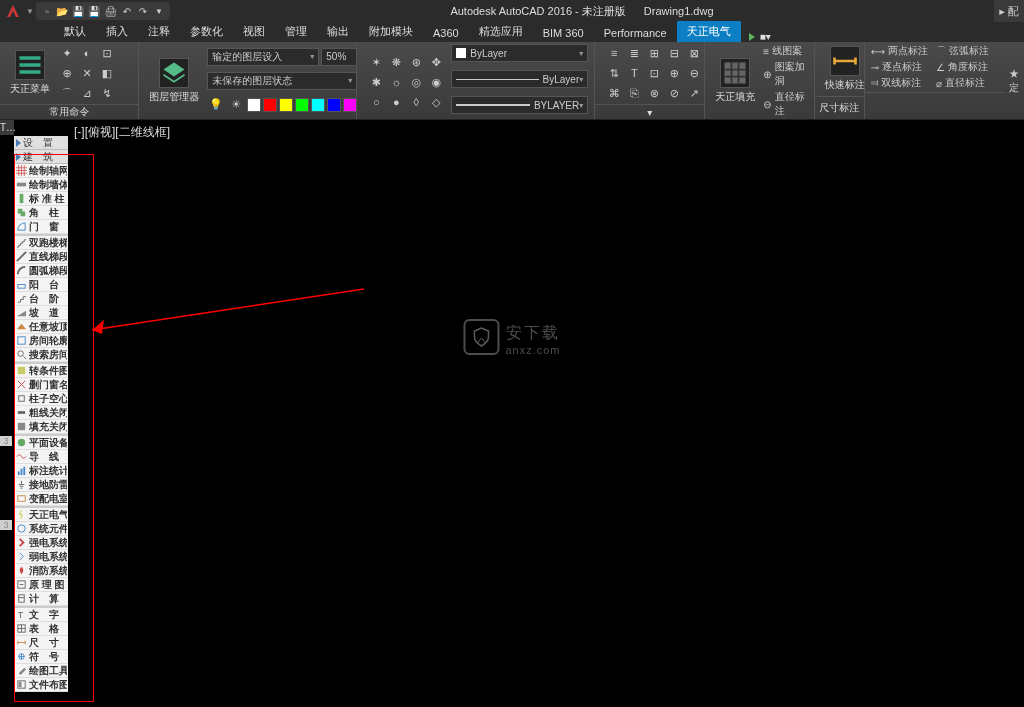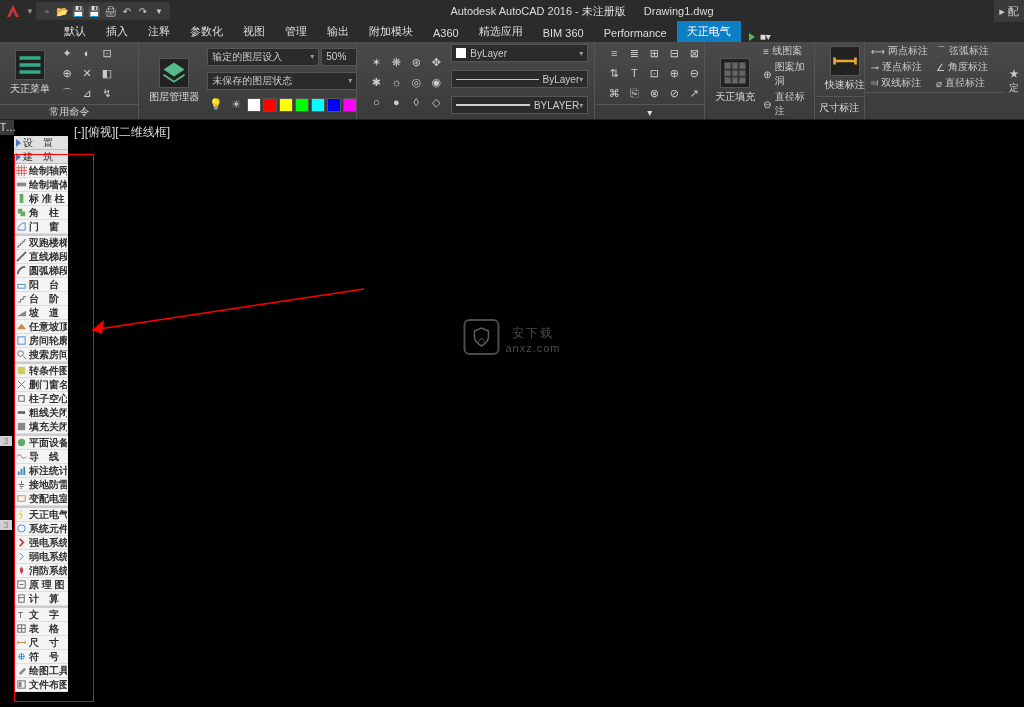--- a/index.html
+++ b/index.html
@@ -66,21 +66,21 @@
 .drawing { position: absolute; left: 68px; top: 120px; right: 0; bottom: 0; background: #000; }
 .view-label { color: #ddd; font-size: 12px; padding: 4px 6px; }
 
 
 .red-box { position: absolute; border: 1px solid #f00; pointer-events: none; }
 .red-arrow-line { position: absolute; pointer-events: none; }
 
 
 .watermark { position: absolute; left: 50%; top: 48%; transform: translate(-50%, -50%); color: #444; text-align: center; opacity: 0.9; }
 .watermark .wm-icon { width: 36px; height: 36px; border: 2px solid #555; border-radius: 6px; margin: 0 auto 4px; display: flex; align-items: center; justify-content: center; }
-.watermark .wm-text { font-size: 12px; letter-spacing: 2px; color: #555; }
+.watermark .wm-text { font-size: 16px; letter-spacing: 2px; color: #555; }
 .watermark .wm-sub { font-size: 11px; color: #555; letter-spacing: 1px; }
 .wm-row { display: flex; align-items: center; justify-content: center; gap: 6px; }
 
 
 .side-num { position: absolute; left: 0; color: #888; font-size: 9px; width: 12px; text-align: center; background: #d0d0d0; }
 </style>
 </head>
 <body>
 
 <div class="titlebar">

